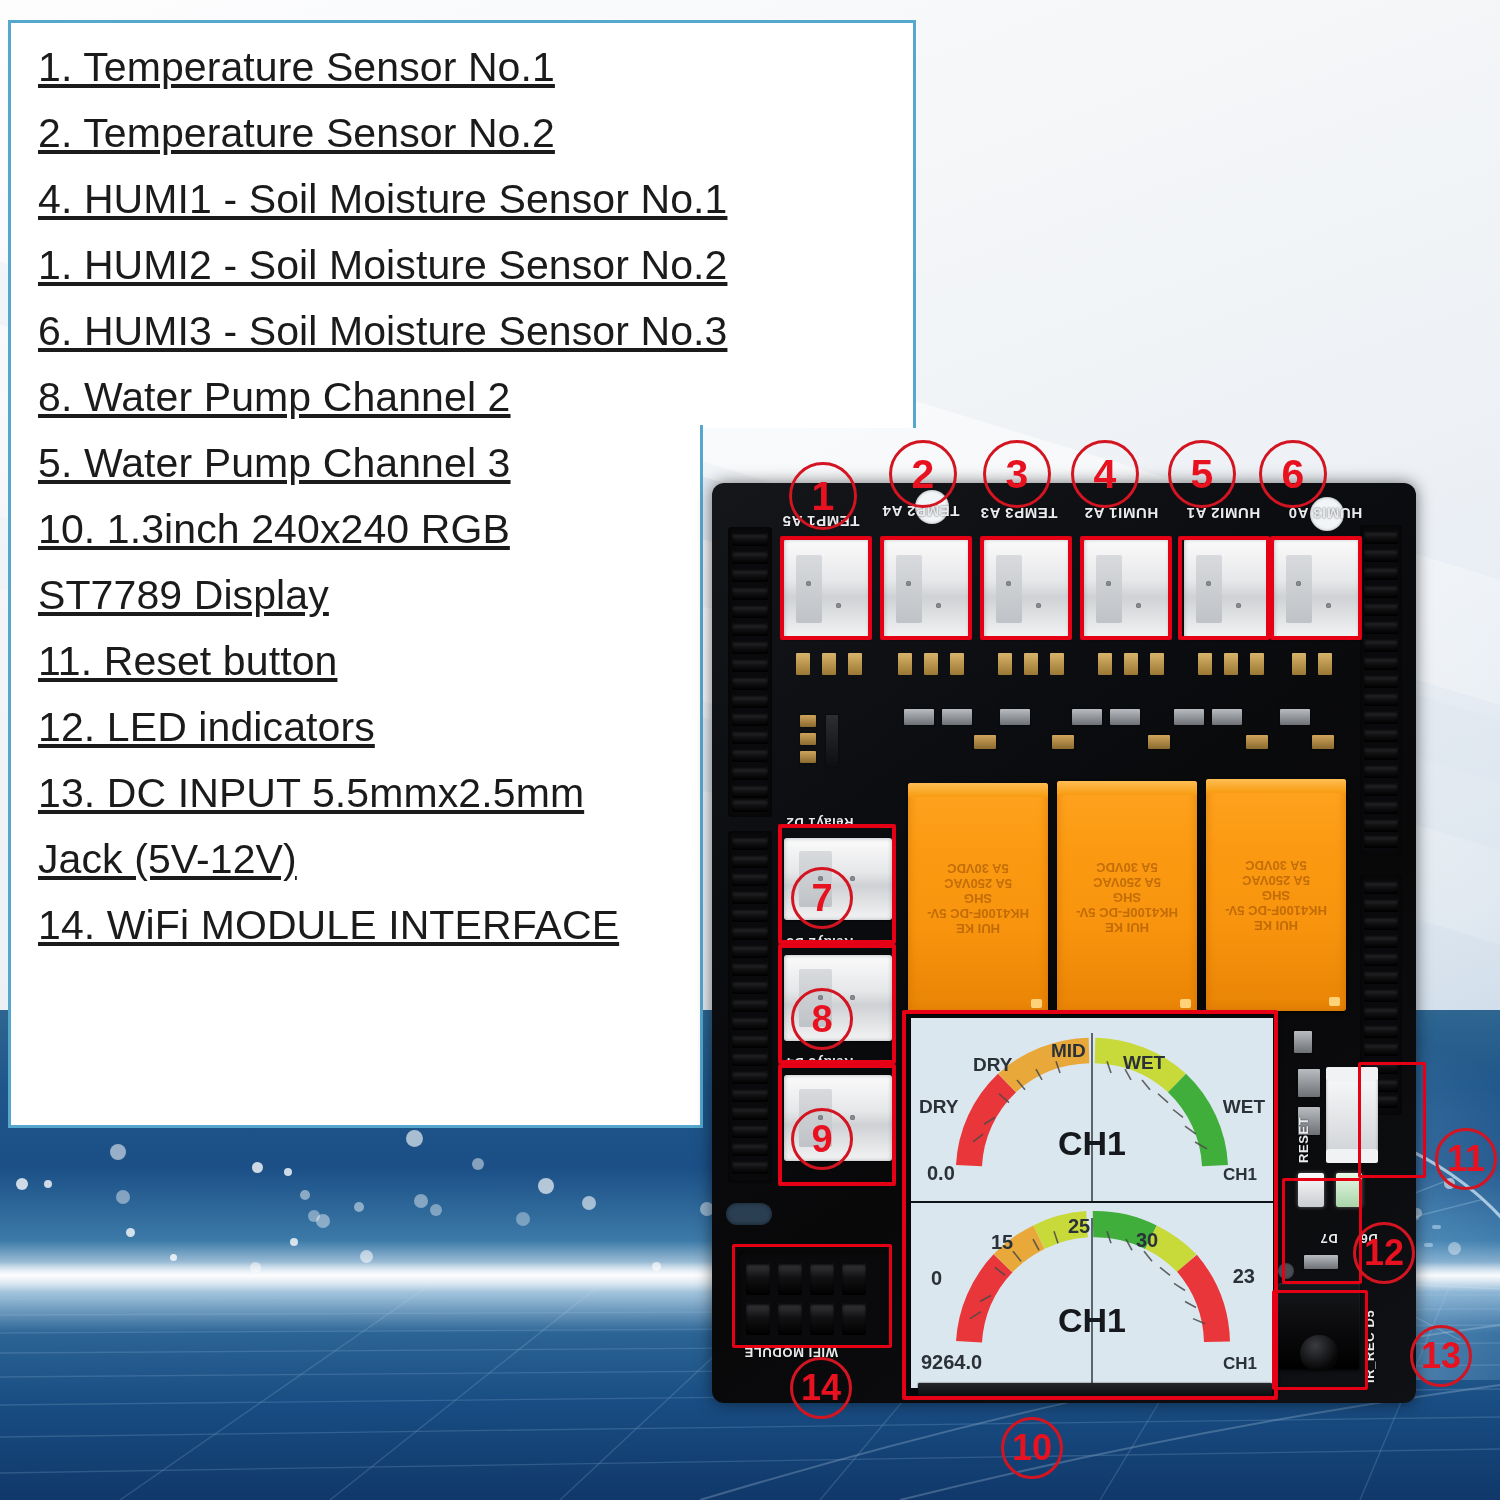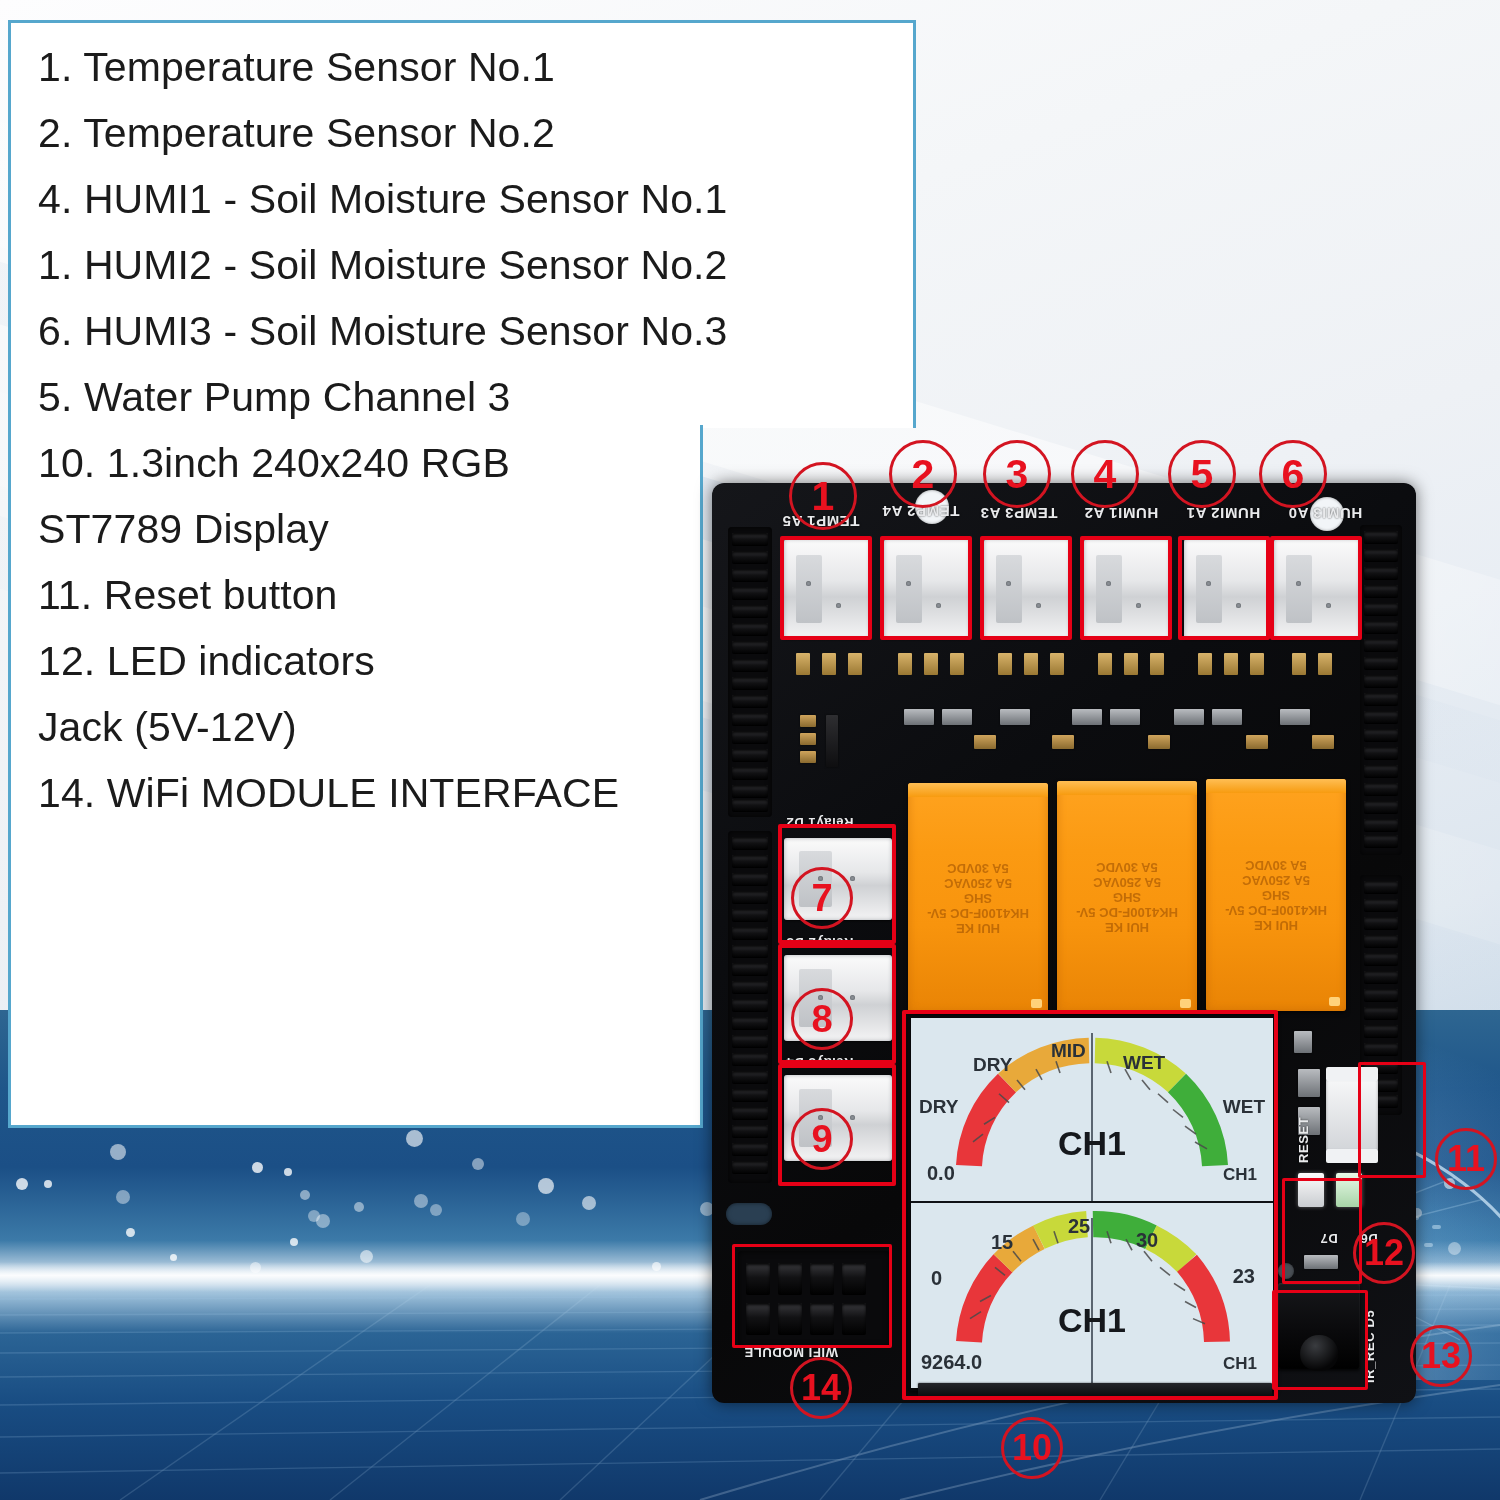--- a/index.html
+++ b/index.html
@@ -34,21 +34,21 @@
   .bg-dots{position:absolute;left:0;top:1090px;width:1500px;height:230px;}
   .dot{position:absolute;border-radius:50%;background:rgba(255,255,255,.78);}
 
   
   #textpanel{position:absolute;left:8px;top:20px;width:908px;height:1108px;}
   .tp-shape{position:absolute;background:#ffffff;border:3px solid #56a7cd;box-sizing:border-box;}
   .tp-top{left:0;top:0;width:908px;height:408px;border-bottom:none;}
   .tp-bot{left:0;top:405px;width:695px;height:703px;border-top:none;}
   .tp-patch{position:absolute;left:3px;top:402px;width:689px;height:9px;background:#ffffff;}
   .tp-list{position:absolute;left:30px;top:14px;width:860px;}
-  .tp-line{font-size:41px;line-height:66px;color:#1b1b1b;white-space:nowrap;letter-spacing:.1px;}
+  .tp-line{font-size:41px;line-height:66px;color:#1b1b1b;white-space:nowrap;letter-spacing:.1px;text-decoration:underline;}
 
   
   #pcb{position:absolute;left:712px;top:483px;width:704px;height:920px;
     background:linear-gradient(145deg,#15161a 0%,#0b0c0f 35%,#080809 60%,#101115 100%);
     border-radius:12px;
     box-shadow:0 0 16px rgba(0,0,0,.55);}
   .mhole{position:absolute;border-radius:50%;background:#f2f5f8;box-shadow:inset 0 0 3px rgba(0,0,0,.4);}
   .mslot{position:absolute;border-radius:12px;background:#2a3f52;box-shadow:inset 0 0 4px rgba(0,0,0,.5);}
 
   
@@ -339,25 +339,27 @@
   <div id="textpanel">
     <div class="tp-shape tp-top"></div>
     <div class="tp-shape tp-bot"></div>
     <div class="tp-patch"></div>
     <div class="tp-list">
       <div class="tp-line">1. Temperature Sensor No.1</div>
       <div class="tp-line">2. Temperature Sensor No.2</div>
       <div class="tp-line">4. HUMI1 - Soil Moisture Sensor No.1</div>
       <div class="tp-line">1. HUMI2 - Soil Moisture Sensor No.2</div>
       <div class="tp-line">6. HUMI3 - Soil Moisture Sensor No.3</div>
+      <div class="tp-line">8. Water Pump Channel 2</div>
       <div class="tp-line">5. Water Pump Channel 3</div>
       <div class="tp-line">10. 1.3inch  240x240 RGB</div>
       <div class="tp-line">ST7789 Display</div>
       <div class="tp-line">11. Reset button</div>
       <div class="tp-line">12. LED indicators</div>
+      <div class="tp-line">13. DC INPUT 5.5mmx2.5mm</div>
       <div class="tp-line">Jack (5V-12V)</div>
       <div class="tp-line">14. WiFi MODULE INTERFACE</div>
     </div>
   </div>
 
   <div id="pcb">
 
     <div class="mhole" style="left:203px;top:7px;width:34px;height:34px;"></div>
     <div class="mhole" style="left:598px;top:14px;width:34px;height:34px;"></div>
     <div class="mslot" style="left:14px;top:720px;width:46px;height:22px;"></div>

